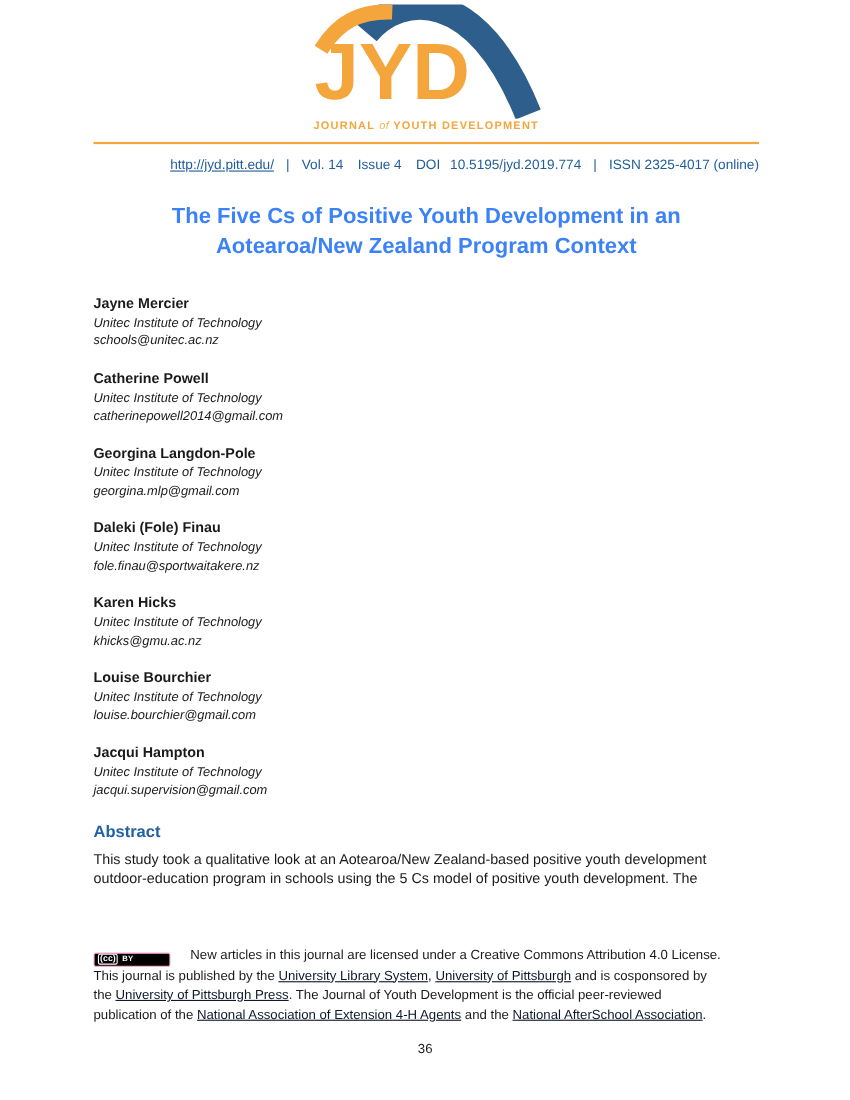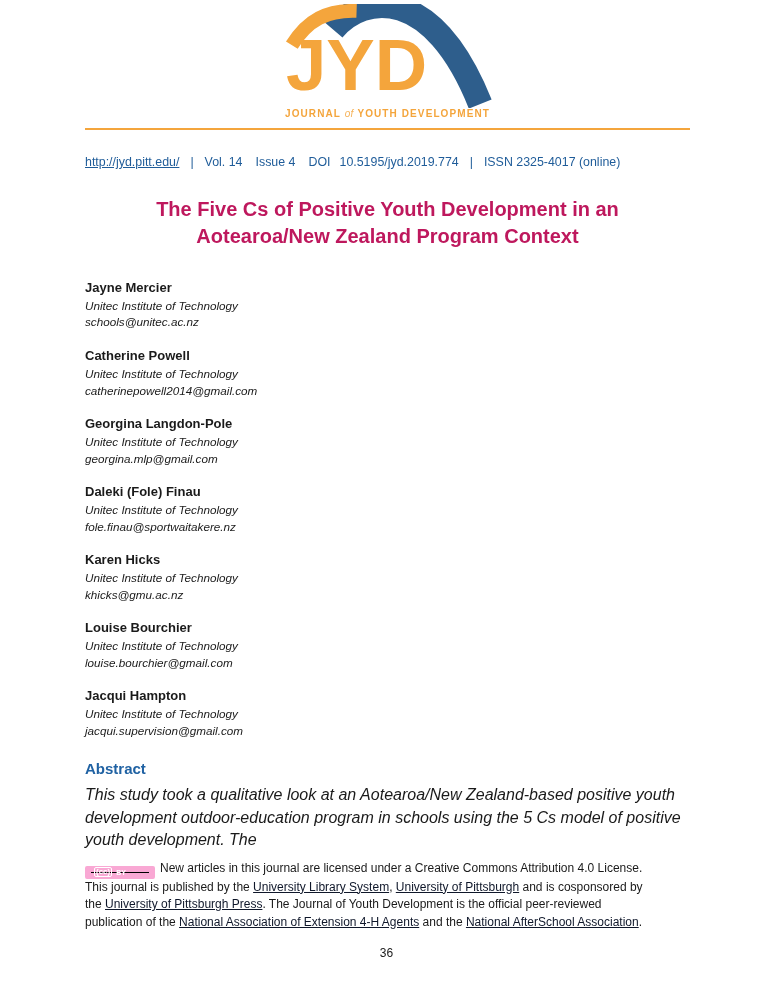--- a/index.html
+++ b/index.html
@@ -15,54 +15,54 @@
   svg text{font-family:"Liberation Sans",sans-serif;}
   .tagline{
     color:#F4A53C;font-weight:bold;font-size:10px;letter-spacing:1.1px;
     margin-top:-4px;white-space:nowrap;
   }
   .tagline .of{font-weight:normal;font-style:italic;text-transform:lowercase;opacity:.85;letter-spacing:.3px;}
 
   
   .header-rule{border:0;border-top:2px solid #F4A53C;margin:9px 0 0 0;}
   .meta-line{
-    margin-top:25px;text-align:left;color:#1F5C99;font-size:12.4px;white-space:nowrap;
+    margin-top:12px;text-align:right;color:#1F5C99;font-size:12.4px;white-space:nowrap;
   }
   .meta-line a{color:#1F5C99;text-decoration:underline;cursor:pointer;}
   .meta-line .pipe{margin:0 11px;}
   .meta-line .gap{margin-left:13px;}
   .meta-line .gap-sm{margin-left:9px;}
 
   
   h1.article-title{
     margin:27px auto 0;max-width:580px;text-align:center;
-    color:#be185d;font-size:20px;line-height:1.35;font-weight:bold;
+    color:#3b82f6;font-size:20px;line-height:1.35;font-weight:bold;
   }
 
   
   .authors{margin-top:29px;}
   .author{margin-bottom:16px;}
   .author .name{font-weight:bold;font-size:13px;line-height:1.45;}
   .author .affil,.author .email{font-style:italic;font-size:11.7px;line-height:1.42;}
 
   
   .abstract{margin-top:21px;}
   .abstract h2{margin:0 0 7px 0;color:#2062A3;font-size:15px;font-weight:bold;}
-  .abstract p{margin:0;font-style:italic;font-size:16px;line-height:1.38;}
+  .abstract p{margin:0;font-size:13px;line-height:1.38;}
 
   
   .license{
     position:absolute;left:85px;right:83px;top:860px;
     font-size:12px;line-height:17.5px;
   }
   .license .link{color:#0f172a;text-decoration:underline;cursor:pointer;}
   .cc-badge{
     display:inline-flex;align-items:center;box-sizing:border-box;
-    width:70px;height:13px;background:#000;border:6px solid #f9a8d4;border-radius:2px;
-    vertical-align:-2px;margin-right:5px;padding:0 3px;gap:4px;
+    width:70px;height:13px;background:#000;border:1px solid #f9a8d4;border-radius:2px;
+    vertical-align:-2px;margin-right:18px;padding:0 3px;gap:4px;
   }
   .cc-badge .cc{color:#fff;font-size:8px;font-weight:bold;line-height:1;border:1px solid #fff;border-radius:2px;padding:0 1px;}
   .cc-badge .by{color:#fff;font-size:7px;font-weight:bold;line-height:1;}
 
   .page-number{
     position:absolute;top:946px;left:0;width:100%;
     text-align:center;font-size:12px;color:#1a1a1a;
   }
 </style>
 </head>

